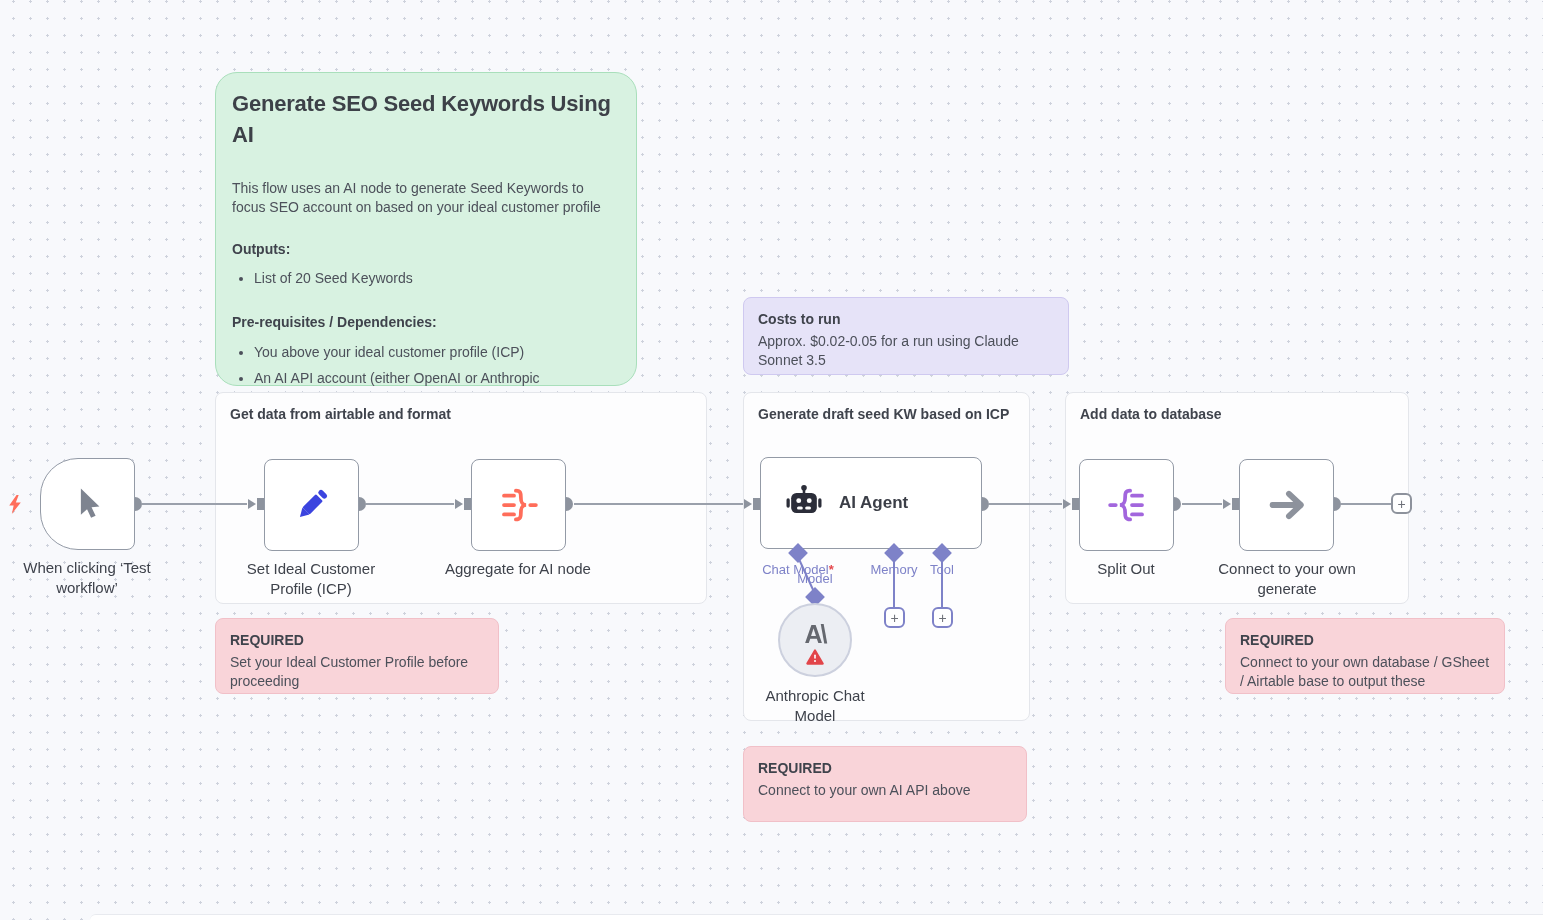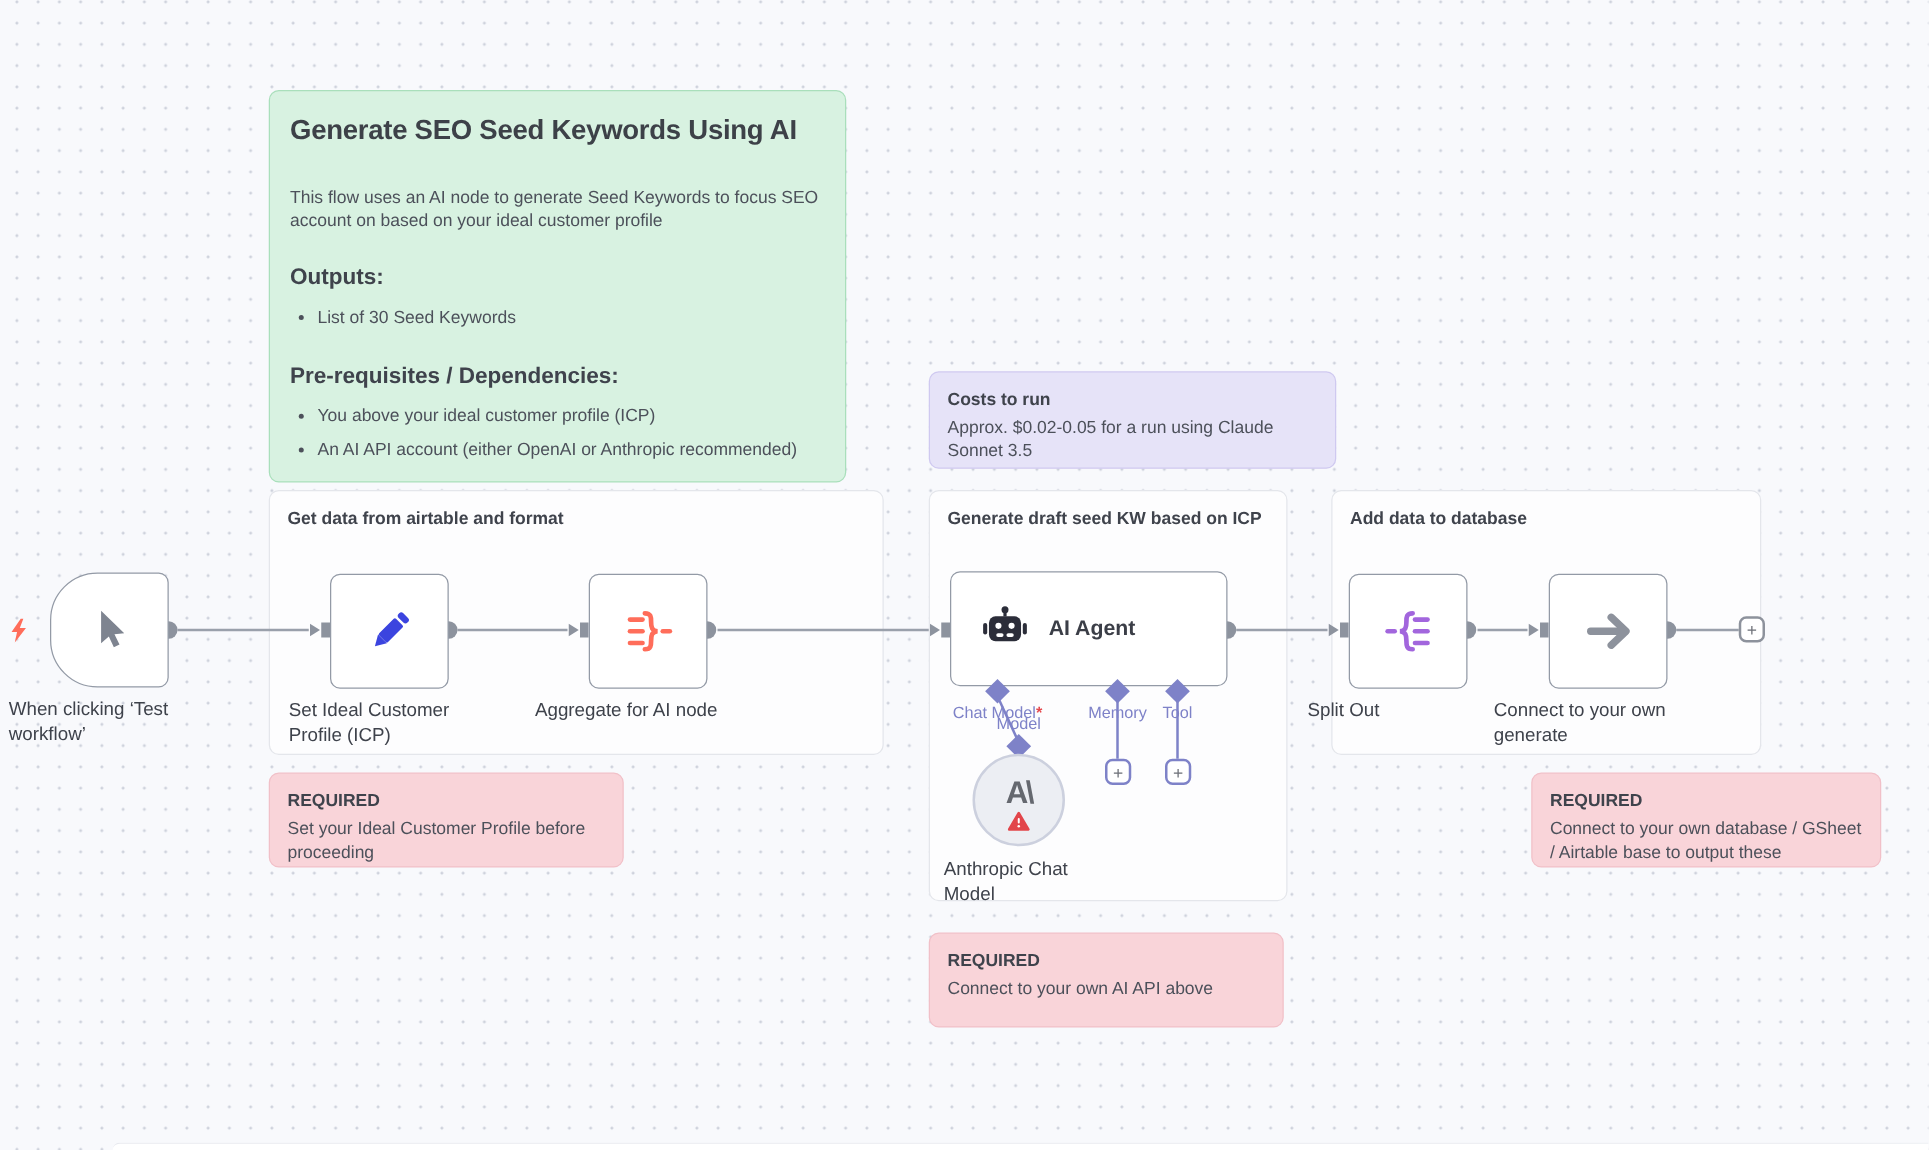--- a/index.html
+++ b/index.html
@@ -21,32 +21,32 @@
   
   .sticky { border-radius:8px; padding:12px 14px; line-height:1.4; font-size:14px; }
   .sticky h2 { font-size:14px; font-weight:bold; color:#3f434c; margin-bottom:2px; }
   .sticky p  { color:#4c505a; }
   .sticky.green { background:#d8f2e1; border:1px solid #a9dfbb; padding:16px; }
   .sticky.purple{ background:#e6e3f8; border:1px solid #cfc9f0; }
   .sticky.red   { background:#f9d4d9; border:1px solid #f1c0c8; }
   .sticky.white { background:#fdfdfe; border:1px solid #e4e6eb; }
   .green h1 { font-size:22px; font-weight:bold; color:#3d4148; letter-spacing:-0.2px; margin-bottom:28px; }
   .green p.desc { margin-bottom:22px; }
-  .green h3 { font-size:18px; font-weight:bold; color:#3f434c; margin-bottom:10px; }
+  .green h3 { font-size:14px; font-weight:bold; color:#3f434c; margin-bottom:10px; }
   .green ul { list-style:disc; margin:0 0 24px 22px; color:#4c505a; }
   .green li { margin-bottom:7px; }
 
   
   .node {
     background:#fff; border:1.8px solid #939aa6; border-radius:8px;
     display:flex; align-items:center; justify-content:center;
   }
   .node.trigger { border-radius:38px 8px 8px 38px; }
   .node-label {
-    font-size:15px; color:#3e424b; line-height:1.35;
+    font-size:15px; color:#3e424b; text-align:center; line-height:1.35;
   }
   .agent-title { font-size:17px; font-weight:600; color:#3b3e47; margin-left:14px; }
 
   
   .conn-line { height:2px; background:#9aa0ab; top:503px; }
   .out-dot { width:14px; height:14px; border-radius:50%; background:#8d939e; top:497px; }
   .plus-box {
     width:21px; height:21px; background:#fff; border:2px solid #8d929c; border-radius:6px;
     display:flex; align-items:center; justify-content:center;
     font-size:14px; color:#6d7078; line-height:1;
@@ -67,26 +67,26 @@
   .bottom-strip {
     left:90px; top:914px; width:1453px; height:6px; background:#ffffff;
     border-top:1px solid #e8eaef; border-top-left-radius:8px;
   }
 </style>
 </head>
 <body>
 
 <div id="canvas">
 
-  <div class="sticky green abs" style="left:215px;top:72px;width:462px;height:314px;">
+  <div class="sticky green abs" style="left:215px;top:72px;width:422px;height:314px;border-radius:22px;">
     <h1>Generate SEO Seed Keywords Using AI</h1>
     <p class="desc">This flow uses an AI node to generate Seed Keywords to focus SEO account on based on your ideal customer profile</p>
     <h3>Outputs:</h3>
     <ul>
-      <li>List of 30 Seed Keywords</li>
+      <li>List of 20 Seed Keywords</li>
     </ul>
     <h3>Pre-requisites / Dependencies:</h3>
     <ul>
       <li>You above your ideal customer profile (ICP)</li>
       <li>An AI API account (either OpenAI or Anthropic recommended)</li>
     </ul>
   </div>
 
   <div class="sticky purple abs" style="left:743px;top:297px;width:326px;height:78px;">
     <h2>Costs to run</h2>

